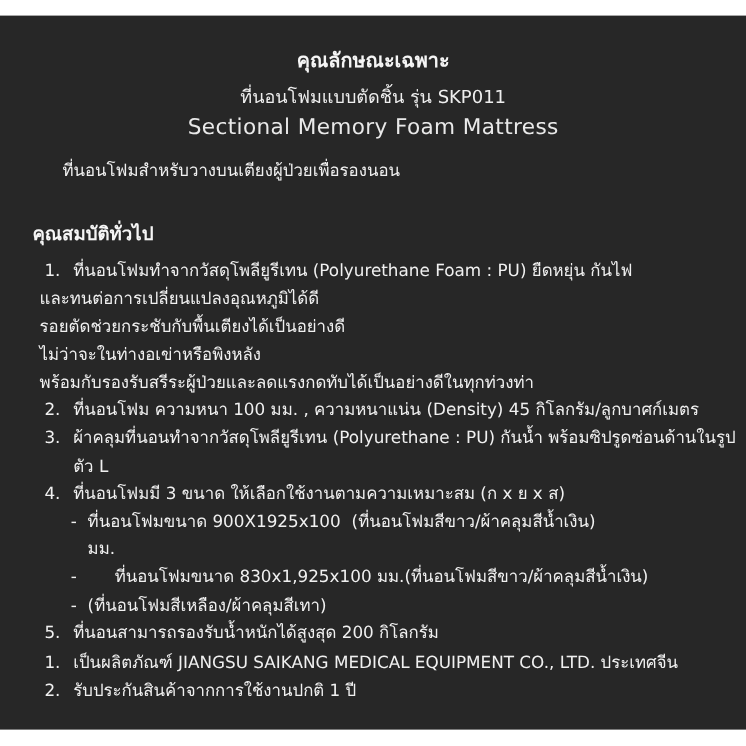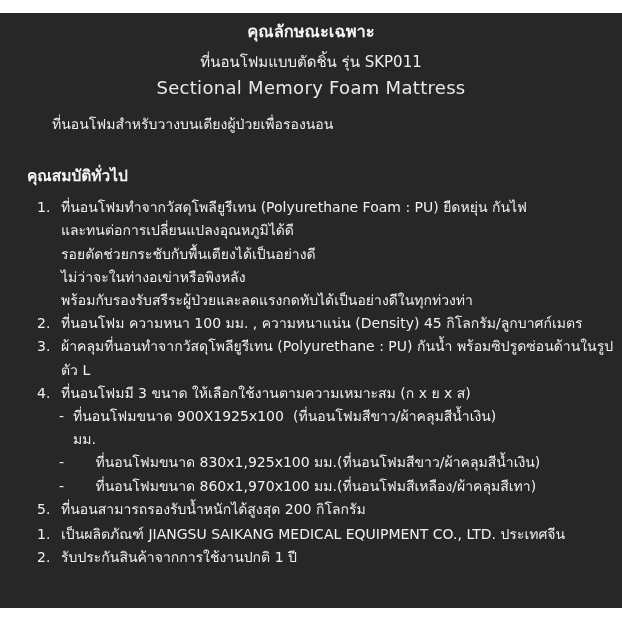--- a/index.html
+++ b/index.html
@@ -12,21 +12,21 @@
   .page { position: relative; width: 622px; height: 622px; background: #ffffff; }
   .panel {
     position: absolute; left: 0; top: 13px;
     width: 622px; height: 595px;
     background: #272727;
     color: #f0f0f0;
     font-size: 14px;
   }
   .header { text-align: center; }
   .title {
-    margin-top: 7px;
+    margin-top: 26px;
     font-size: 16.5px; font-weight: bold;
     line-height: 23px; color: #f5f5f5;
   }
   .sub-th { margin-top: 8px; font-size: 15px; line-height: 23px; color: #eeeeee; }
   .sub-en { margin-top: 5px; font-size: 18px; line-height: 18px; letter-spacing: 0.3px; color: #e9e9e9; }
 
   .heading {
     padding-left: 27px;
     font-size: 15.5px; font-weight: bold;
     line-height: 23px; color: #f5f5f5;
@@ -34,21 +34,21 @@
   .h-purpose { margin-top: 33px; }
   .h-general { margin-top: 29px; }
   .h-conditions { margin-top: 2px; }
 
   .purpose-body { margin-top: 16px; padding-left: 52px; line-height: 23.2px; }
 
   .list { margin-top: 8px; }
   .item-row { display: flex; padding-left: 37px; line-height: 23.2px; }
   .item-row .num { width: 24px; flex: none; }
   .item-row .txt { flex: 1; }
-  .cont-line { padding-left: 61px; line-height: 23.2px; }
+  .cont-line { padding-left: 33px; line-height: 23.2px; }
 
   .size-row { display: flex; padding-left: 59px; line-height: 23.2px; }
   .size-row .dash { width: 14px; flex: none; }
   .size-row .sz { flex: none; }
   .sz-a { width: 220px; }
   .sz-b { width: 264px; text-align: right; }
   .size-row .clr { flex: 1; }
 
   .cond-list { margin-top: 2px; }
 </style>
@@ -102,21 +102,20 @@
           <span class="sz sz-a">ที่นอนโฟมขนาด 900X1925x100 มม.</span>
           <span class="clr">(ที่นอนโฟมสีขาว/ผ้าคลุมสีน้ำเงิน)</span>
         </div>
         <div class="size-row">
           <span class="dash">-</span>
           <span class="sz sz-b">ที่นอนโฟมขนาด 830x1,925x100 มม.</span>
           <span class="clr">(ที่นอนโฟมสีขาว/ผ้าคลุมสีน้ำเงิน)</span>
         </div>
         <div class="size-row">
           <span class="dash">-</span>
-          <span class="sz sz-b">ที่นอนโฟมขนาด 860x1,970x100 มม.</span>
           <span class="clr">(ที่นอนโฟมสีเหลือง/ผ้าคลุมสีเทา)</span>
         </div>
 
         <div class="item-row">
           <span class="num">5.</span>
           <span class="txt">ที่นอนสามารถรองรับน้ำหนักได้สูงสุด 200 กิโลกรัม</span>
         </div>
 
       </div>
     </div>

